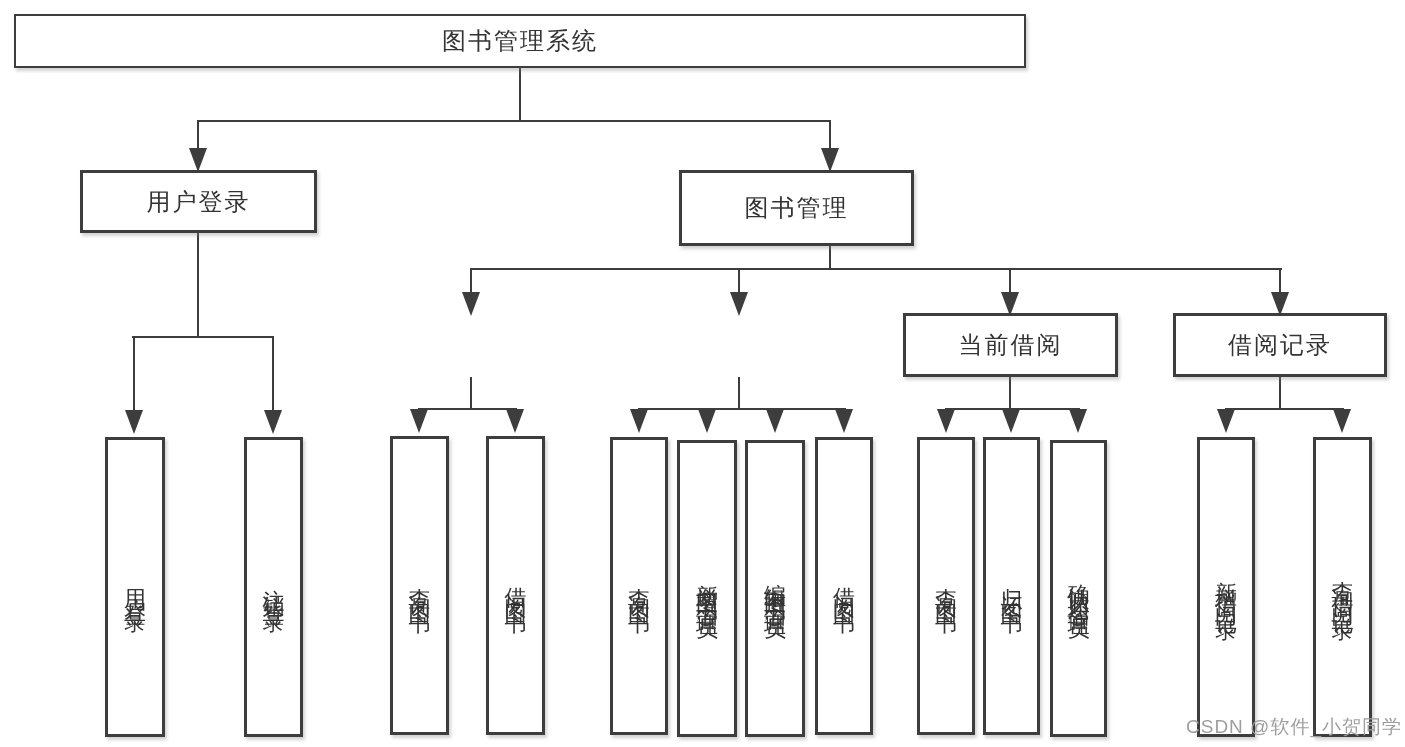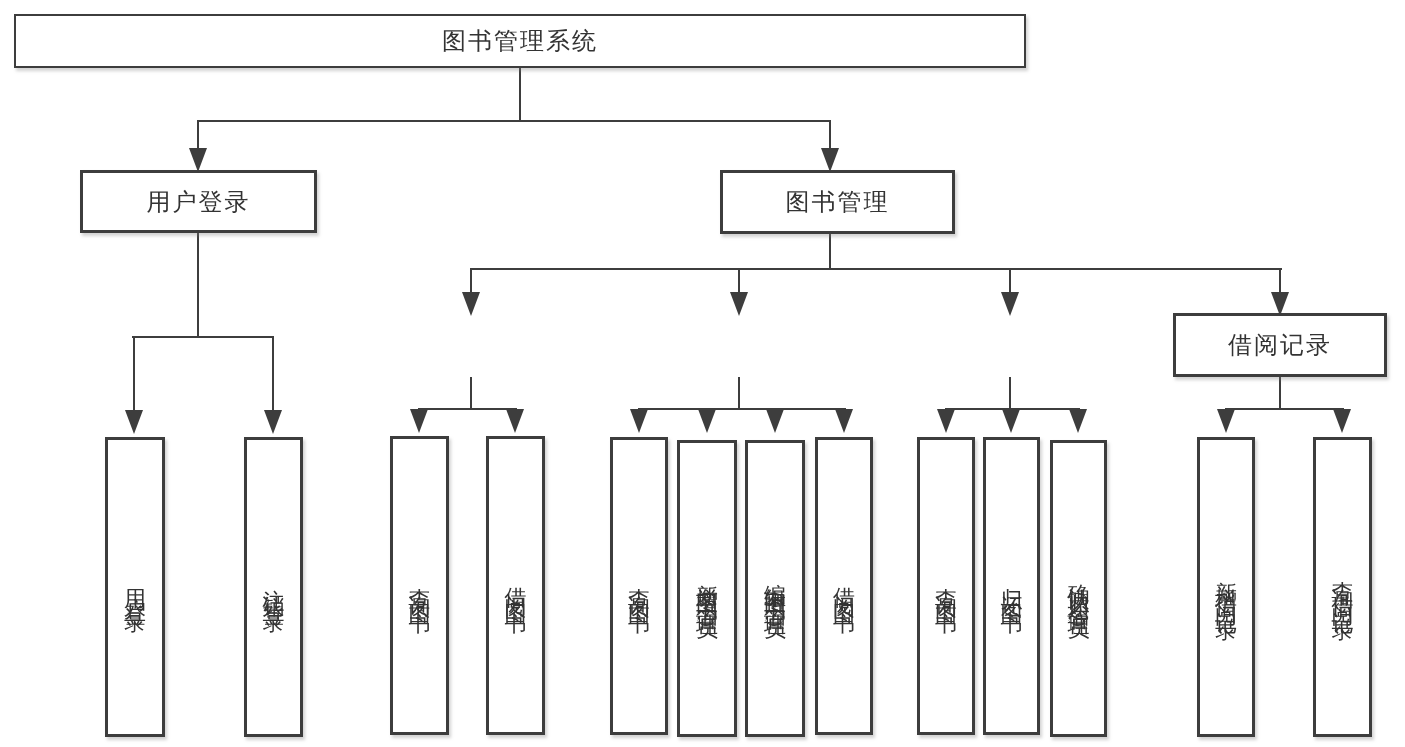--- a/index.html
+++ b/index.html
@@ -94,21 +94,21 @@
   <div class="line" style="left:519px;top:68px;width:2px;height:54px"></div>
   <div class="line" style="left:197px;top:120px;width:634px;height:2px"></div>
   <div class="line" style="left:197px;top:120px;width:2px;height:30px"></div>
   <div class="arrow" style="left:189px;top:148px"></div>
   <div class="line" style="left:829px;top:120px;width:2px;height:30px"></div>
   <div class="arrow" style="left:821px;top:148px"></div>
 
   <div class="node" style="left:80px;top:170px;width:237px;height:63px">
     <span>用户登录</span>
   </div>
-  <div class="node" style="left:720px;top:170px;width:235px;height:64px">
+  <div class="node" style="left:679px;top:170px;width:235px;height:76px">
     <span>图书管理</span>
   </div>
 
   <div class="line" style="left:197px;top:233px;width:2px;height:105px"></div>
   <div class="line" style="left:132px;top:336px;width:142px;height:2px"></div>
   <div class="line" style="left:133px;top:336px;width:2px;height:76px"></div>
   <div class="arrow" style="left:125px;top:410px"></div>
   <div class="line" style="left:272px;top:336px;width:2px;height:76px"></div>
   <div class="arrow" style="left:264px;top:410px"></div>
 
@@ -116,20 +116,23 @@
   <div class="line" style="left:470px;top:268px;width:812px;height:2px"></div>
   <div class="line" style="left:470px;top:268px;width:2px;height:26px"></div>
   <div class="arrow" style="left:462px;top:292px"></div>
   <div class="line" style="left:738px;top:268px;width:2px;height:26px"></div>
   <div class="arrow" style="left:730px;top:292px"></div>
   <div class="line" style="left:1009px;top:268px;width:2px;height:26px"></div>
   <div class="arrow" style="left:1001px;top:292px"></div>
   <div class="line" style="left:1279px;top:268px;width:2px;height:26px"></div>
   <div class="arrow" style="left:1271px;top:292px"></div>
 
+  <div class="node" style="left:903px;top:313px;width:215px;height:64px">
+    <span>当前借阅</span>
+  </div>
   <div class="node" style="left:1173px;top:313px;width:214px;height:64px">
     <span>借阅记录</span>
   </div>
 
   <div class="line" style="left:470px;top:377px;width:2px;height:33px"></div>
   <div class="line" style="left:418px;top:408px;width:99px;height:2px"></div>
   <div class="arrow" style="left:410px;top:409px"></div>
   <div class="arrow" style="left:506px;top:409px"></div>
 
   <div class="line" style="left:738px;top:377px;width:2px;height:33px"></div>
@@ -187,14 +190,15 @@
     <span>确认归还（管理员）</span>
   </div>
 
   <div class="vnode" style="left:1197px;top:437px;width:58px;height:300px">
     <span>新增借阅记录</span>
   </div>
   <div class="vnode" style="left:1313px;top:437px;width:59px;height:300px">
     <span>查询借阅记录</span>
   </div>
 
+  <div class="watermark">CSDN @软件_小贺同学</div>
 
 </div>
 
 </body></html>

